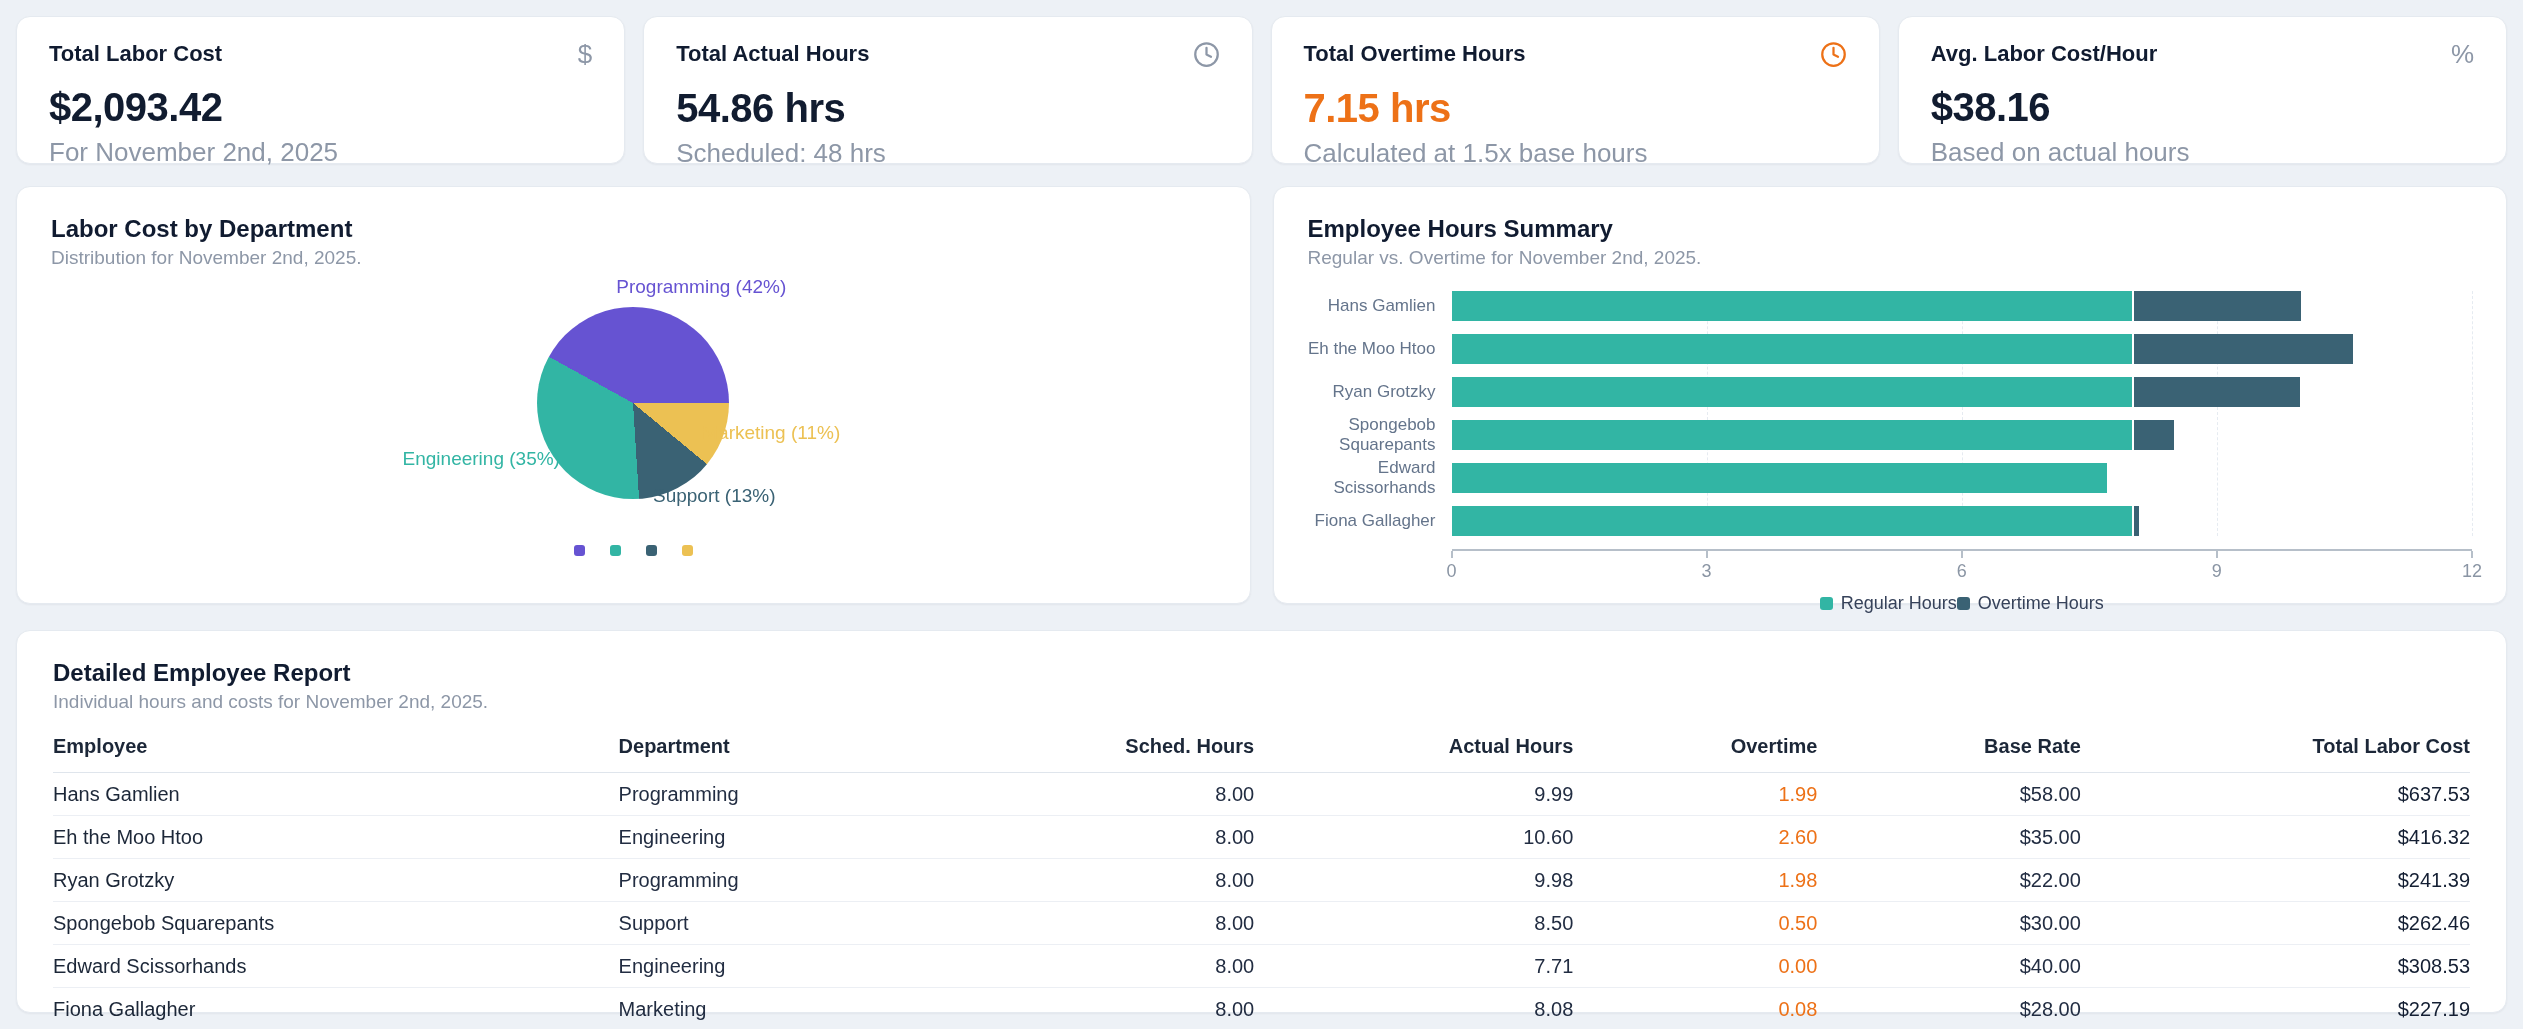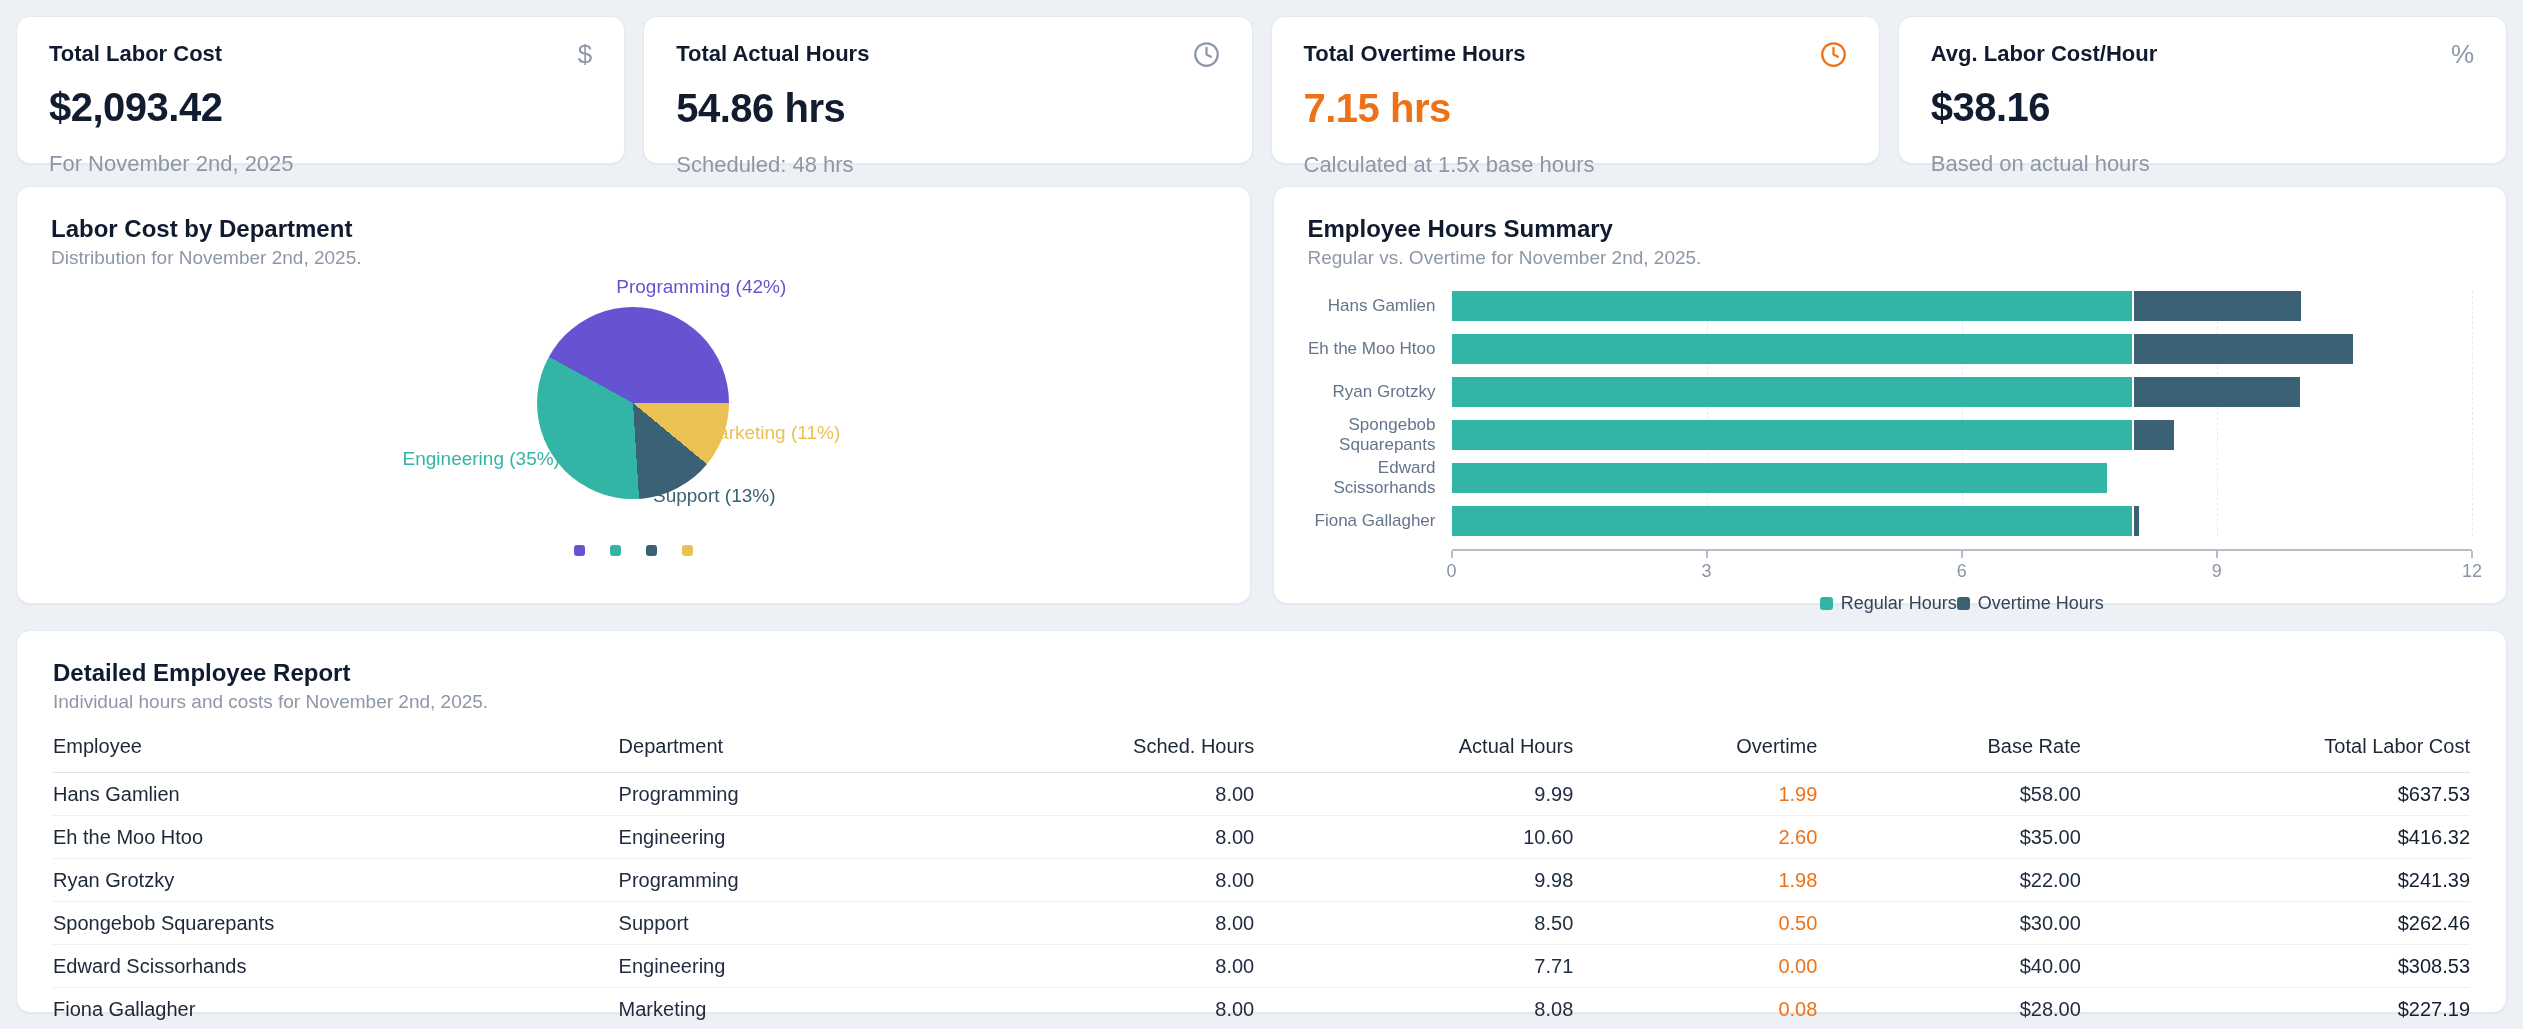--- a/index.html
+++ b/index.html
@@ -18,21 +18,21 @@
   
   .kpi-row{display:flex;gap:18px}
   .kpi{flex:1;height:148px;padding:24px 32px;display:flex;flex-direction:column}
   .kpi-head{display:flex;justify-content:space-between;align-items:flex-start}
   .kpi-title{font-size:22px;font-weight:600;color:var(--c-heading)}
   .kpi-icon{font-size:26px;color:var(--c-muted);line-height:1}
   .kpi-icon svg{width:27px;height:27px;display:block}
   .kpi.overtime .kpi-icon{color:var(--c-orange)}
   .kpi-value{margin-top:18px;font-size:40px;font-weight:700;letter-spacing:-.5px;color:#111c30}
   .kpi.overtime .kpi-value{color:var(--c-orange)}
-  .kpi-sub{margin-top:21px;font-size:22px;color:var(--c-muted)}
+  .kpi-sub{margin-top:7px;font-size:26px;color:var(--c-muted)}
   
   .charts-row{display:flex;gap:22px;margin-top:22px}
   .chart-card{flex:1;height:418px;padding:28px 34px}
   .sec-title{font-size:24px;font-weight:600;color:var(--c-heading)}
   .sec-sub{margin-top:4px;font-size:19px;color:var(--c-muted)}
   
   .pie-area{position:relative;height:312px;margin-top:4px}
   .pie{position:absolute;left:50%;top:34px;transform:translateX(-50%);
        width:192px;height:192px;border-radius:50%}
   .pie-label{position:absolute;transform:translate(-50%,-50%);font-size:19px;white-space:nowrap}
@@ -53,21 +53,21 @@
   .seg-ot{border-left:2px solid #fff}
   .bar-axis{margin-left:144px;border-top:2px solid var(--c-axis);position:relative;height:32px}
   .tick{position:absolute;top:0;width:2px;height:7px;background:var(--c-axis);transform:translateX(-1px)}
   .tick-label{position:absolute;top:10px;transform:translateX(-50%);font-size:18px;color:#8a95a4}
   .bar-legend{display:flex;justify-content:center;margin-top:12px;margin-left:144px}
   .legend-item{display:flex;align-items:center;gap:8px;font-size:18px;color:#36425a}
   .legend-dot{width:13px;height:13px;border-radius:3px}
   
   .table-card{margin-top:26px;padding:28px 36px;height:383px}
   table{width:100%;border-collapse:collapse;margin-top:22px;table-layout:fixed}
-  th{font-size:20px;font-weight:400;color:#1c2738;text-align:left;padding:0 0 14px;
+  th{font-size:20px;font-weight:700;color:#1c2738;text-align:left;padding:0 0 14px;
      border-bottom:1px solid #dfe5ec}
   th.num,td.num{text-align:right}
   td{font-size:20px;color:#222d42;padding:10px 0 9px;border-bottom:1px solid #eceff4}
   td.emp{font-weight:500;color:#1c2738}
   td.ot{color:var(--c-orange)}
   td.total{font-weight:400;color:#141f33}
 </style>
 </head>
 <body>
 

